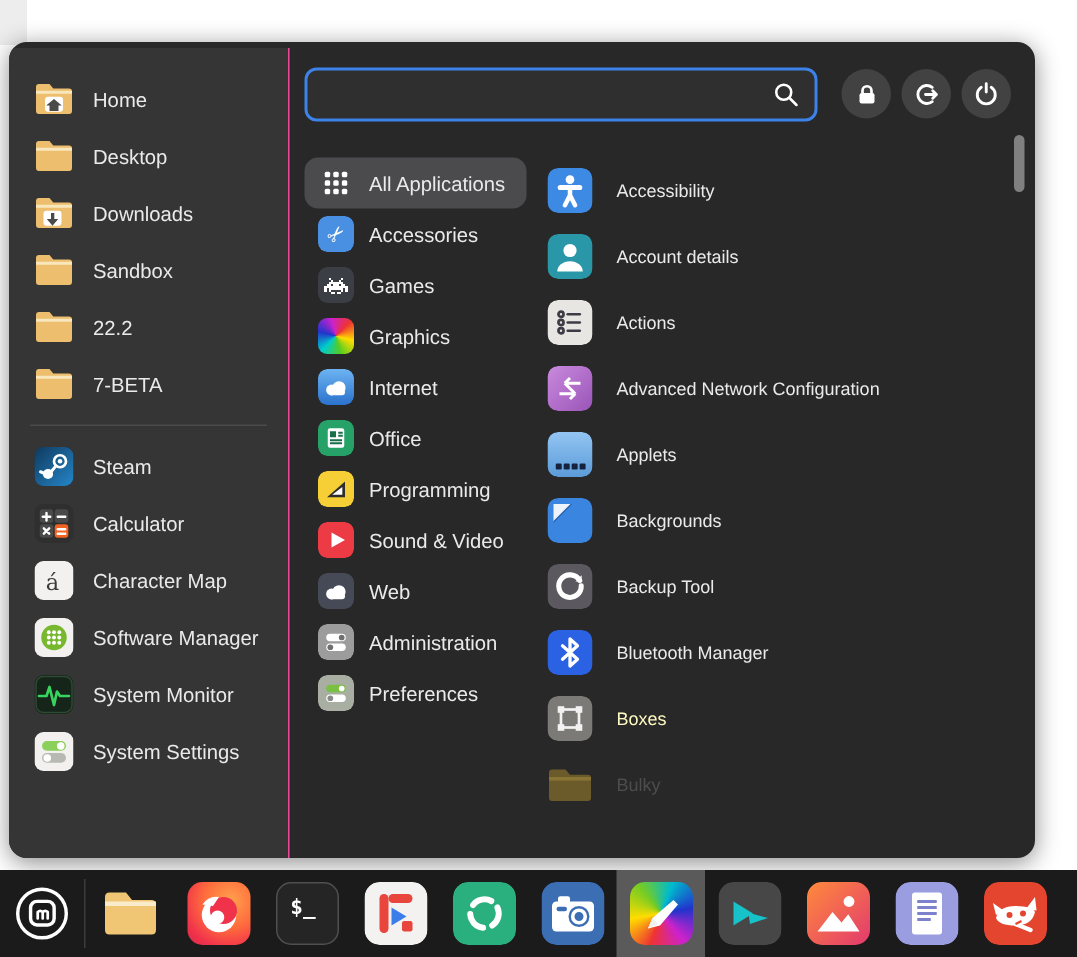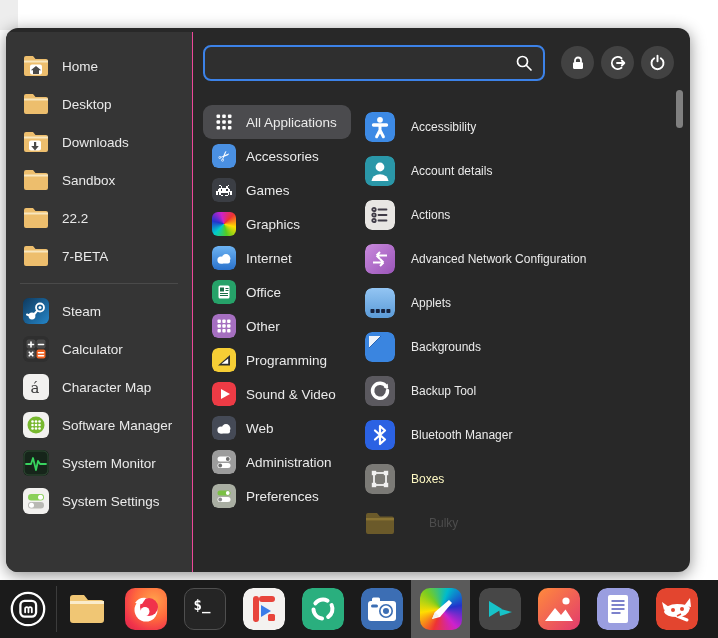--- a/index.html
+++ b/index.html
@@ -41,21 +41,21 @@
   .cat-item{height:34px;display:flex;align-items:center;gap:10px;padding:0 14px 0 9px;
     font-size:13.5px;color:#eaeaea;width:max-content;border-radius:9px;}
   .cat-item.selected{background:#4b4b4e;}
   .cat-icon{width:24px;height:24px;border-radius:6px;flex:none;display:block;}
   .icon-graphics{background:conic-gradient(from 45deg,#e33,#fd0,#5c2,#0cc,#23c,#c2c,#e33);}
 
   .apps{position:absolute;left:171px;top:77px;width:310px;}
   .app-row{height:44px;display:flex;align-items:center;gap:16px;font-size:12px;color:#eaeaea;}
   .app-icon{width:30px;height:30px;border-radius:7px;flex:none;display:block;}
   .dim{color:#fef9c3;}
-  .faint{color:#4d4d4d;margin-left:18px;}
+  .faint{color:#4d4d4d;}
 
   .scroll-thumb{position:absolute;right:7px;top:62px;width:7px;height:38px;border-radius:4px;background:#808080;}
 
   
   .taskbar{position:absolute;left:0;top:580px;width:718px;height:58px;background:#1b1b1b;
     display:flex;align-items:center;}
   .menu-btn{width:56px;height:58px;display:grid;place-items:center;flex:none;}
   .tb-sep{width:1px;height:46px;background:#3c3c3c;flex:none;}
   .tb-btn{width:59px;height:58px;display:grid;place-items:center;flex:none;}
   .tb-btn.active{background:#5a5a5a;}
@@ -302,37 +302,20 @@
       <div class="cat-item">
         <svg class="cat-icon" viewBox="0 0 24 24">
           <rect width="24" height="24" rx="6" fill="#26a269"></rect>
           <rect x="6.5" y="5.5" width="11" height="13" rx="1.5" fill="#fff"></rect>
           <rect x="8" y="7.5" width="4" height="4" fill="#1a7048"></rect>
           <path d="M13.5 8.5h3M13.5 10.5h3M8 13.5h8M8 15.5h8" stroke="#1a7048" stroke-width="1.2"></path>
         </svg>
         <span>Office</span>
       </div>
 
-      <div class="cat-item">
-        <svg class="cat-icon" viewBox="0 0 24 24">
-          <rect width="24" height="24" rx="6" fill="#a56fc0"></rect>
-          <g fill="#fff">
-            <rect x="5.5" y="5.5" width="3.4" height="3.4" rx="0.9"></rect>
-              <rect x="10.3" y="5.5" width="3.4" height="3.4" rx="0.9"></rect>
-              <rect x="15.1" y="5.5" width="3.4" height="3.4" rx="0.9"></rect>
-            <rect x="5.5" y="10.3" width="3.4" height="3.4" rx="0.9"></rect>
-              <rect x="10.3" y="10.3" width="3.4" height="3.4" rx="0.9"></rect>
-              <rect x="15.1" y="10.3" width="3.4" height="3.4" rx="0.9"></rect>
-            <rect x="5.5" y="15.1" width="3.4" height="3.4" rx="0.9"></rect>
-              <rect x="10.3" y="15.1" width="3.4" height="3.4" rx="0.9"></rect>
-              <rect x="15.1" y="15.1" width="3.4" height="3.4" rx="0.9"></rect>
-          </g>
-        </svg>
-        <span>Other</span>
-      </div>
 
       <div class="cat-item">
         <svg class="cat-icon" viewBox="0 0 24 24">
           <rect width="24" height="24" rx="6" fill="#f6ce35"></rect>
           <path d="M6 17.5h12L18 7z" fill="#2e2e2e"></path>
           <path d="M9.5 15.8h6.7l0-5.2z" fill="#ffffff"></path>
         </svg>
         <span>Programming</span>
       </div>
 

